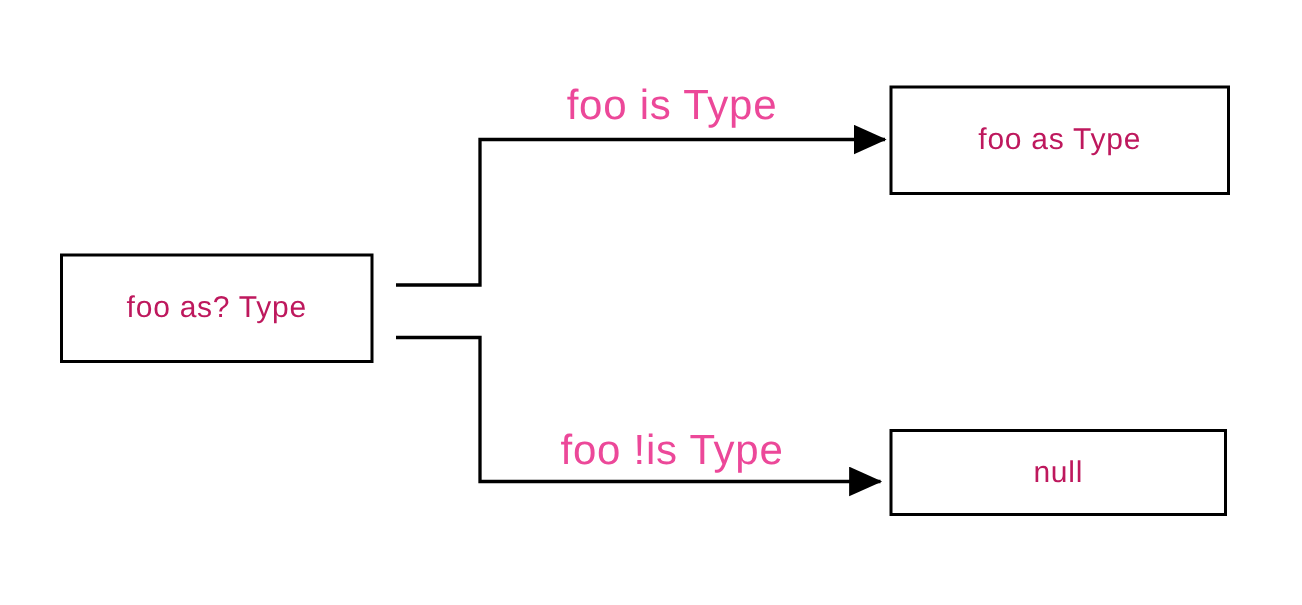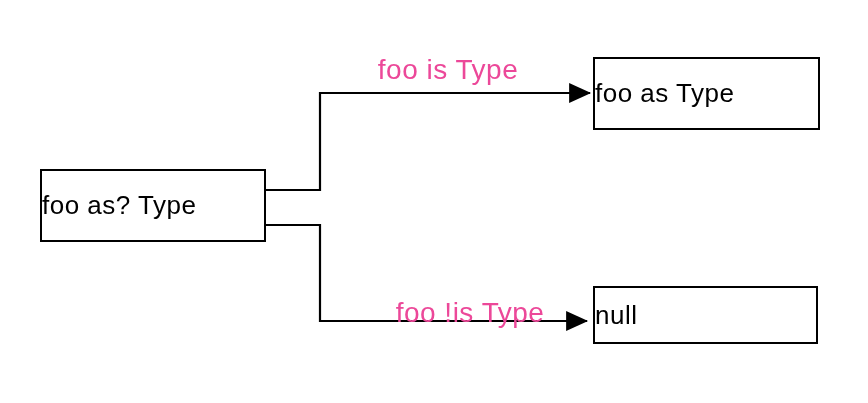--- a/index.html
+++ b/index.html
@@ -22,39 +22,40 @@
     width: 868px;
     height: 403px;
   }
   .node {
     position: absolute;
     box-sizing: border-box;
     border: 2.5px solid #000000;
     background: #ffffff;
     display: flex;
     align-items: center;
-    font-size: 26px;
-    color: #000000;
+    justify-content: center;
+    font-size: 20px;
+    color: #be185d;
     letter-spacing: 0.5px;
     white-space: nowrap;
   }
-  .node-source       { left: 40px;  top: 169px; width: 226px; height: 73px; }
+  .node-source       { left: 40px;  top: 169px; width: 209px; height: 73px; }
   .node-success      { left: 593px; top: 57px;  width: 227px; height: 73px; }
   .node-null         { left: 593px; top: 286px; width: 225px; height: 58px; }
   .edge-label {
     position: absolute;
     width: 260px;
     text-align: center;
     font-size: 28px;
     color: #ec4899;
     letter-spacing: 0.5px;
     white-space: nowrap;
   }
   .edge-label-success { left: 318px; top: 54px; }
-  .edge-label-failure { left: 318px; top: 297px; margin-left: 22px; }
+  .edge-label-failure { left: 318px; top: 284px; }
 </style>
 </head>
 <body>
 
 <div class="canvas">
 
   <svg class="connectors" viewBox="0 0 868 403" xmlns="http://www.w3.org/2000/svg" aria-hidden="true">
     <defs>
       <marker id="arrowhead" markerWidth="11" markerHeight="10" refX="9.5" refY="4.5" orient="auto">
         <path d="M0,0 L10,4.5 L0,9 Z" fill="#000000"></path>

